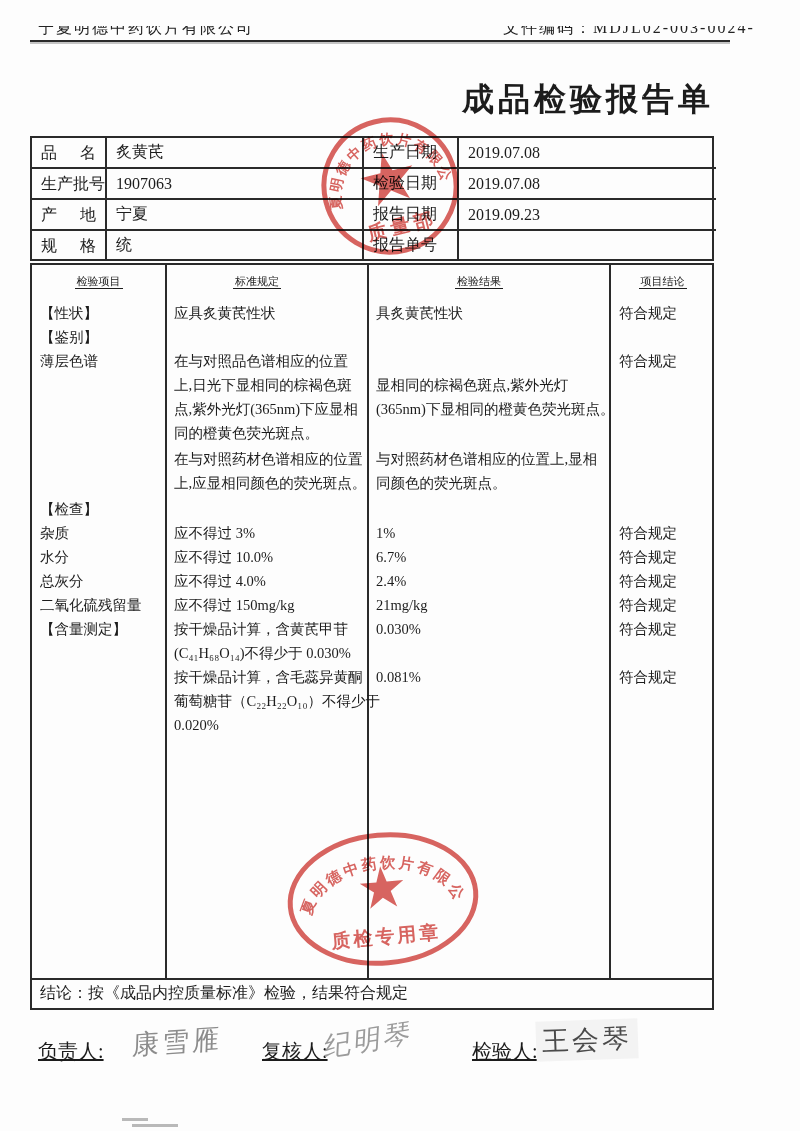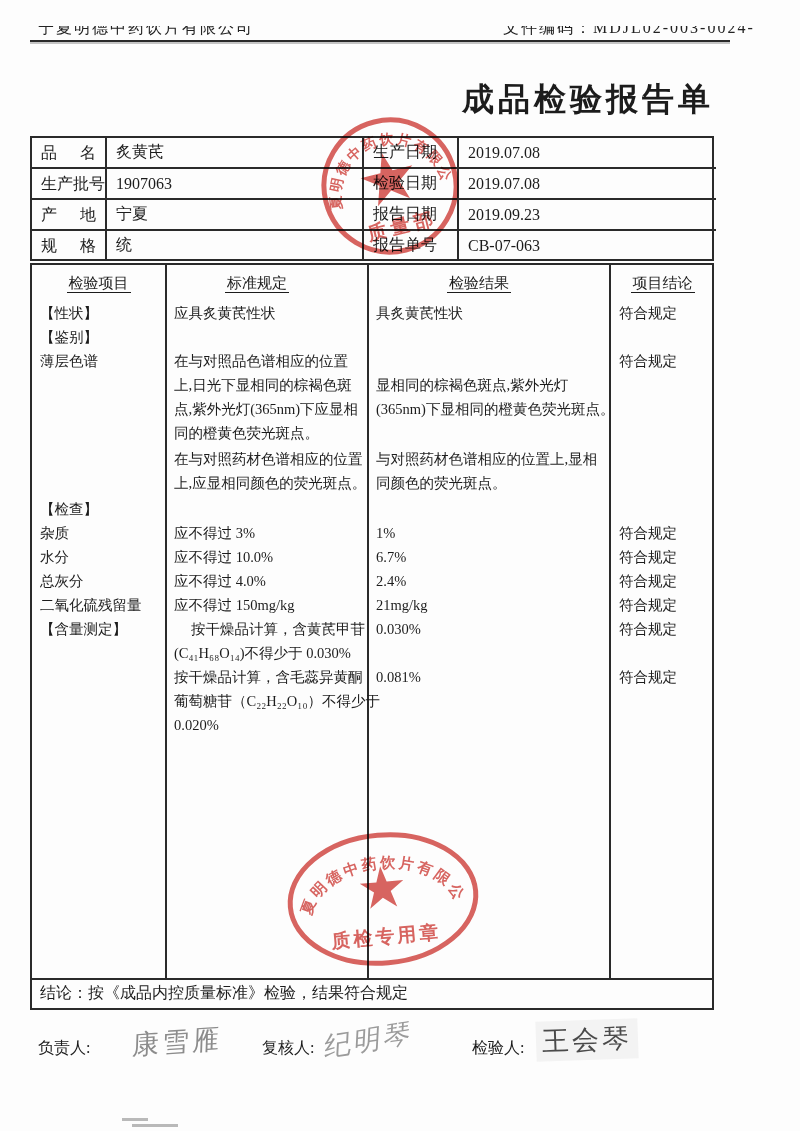--- a/index.html
+++ b/index.html
@@ -21,28 +21,28 @@
              font-size:16px;}
   .ic{border-right:2px solid #2a2a2a;border-bottom:2px solid #2a2a2a;
       display:flex;align-items:center;padding:0 9px;white-space:nowrap;box-sizing:border-box;}
   .ic.r4{border-right:none;}
   .ic.last{border-bottom:none;}
   .jst{display:block;line-height:29px;text-align:justify;text-align-last:justify;}
   
   .main{position:absolute;left:30px;top:263px;width:684px;height:717px;
         border:2px solid #2a2a2a;box-sizing:border-box;font-size:14.5px;}
   .vline{position:absolute;top:0;bottom:0;width:2px;background:#2a2a2a;}
-  .th{position:absolute;top:9px;text-align:center;font-size:15px;}
+  .th{position:absolute;top:9px;text-align:center;font-size:11px;}
   .thu{border-bottom:1.5px solid #1c1c1c;padding:0 2px 1px 2px;}
   .ln{position:absolute;white-space:nowrap;line-height:17px;}
   
   .concl-box{position:absolute;left:30px;top:978px;width:684px;height:32px;
              border:2px solid #2a2a2a;border-top:none;box-sizing:border-box;
              display:flex;align-items:center;padding-left:8px;font-size:16px;}
-  .siglabel{position:absolute;font-size:16px;}
+  .siglabel{position:absolute;font-size:20px;text-decoration:underline;}
   .sig{position:absolute;font-size:27px;color:#8c8c8c;letter-spacing:3px;
        font-family:"DejaVu Serif","Liberation Serif",serif;}
   .sig1{transform:rotate(-4deg) skewX(-6deg);}
   .sig2{transform:rotate(-9deg) skewX(-12deg);color:#9b9b9b;}
   .sig3{color:#4a4a4a;background:#f3f3f3;padding:2px 6px;transform:rotate(-2deg);}
   
   .stamp{position:absolute;mix-blend-mode:multiply;opacity:.85;}
   .artifact{position:absolute;background:#b9b9b9;}
 </style>
 </head>
@@ -80,21 +80,20 @@
       </div>
     <div class="ic">宁夏</div>
     <div class="ic">报告日期</div>
     <div class="ic r4">2019.09.23</div>
 
     <div class="ic last">
         <span class="jst" style="width:57px">规格</span>
       </div>
     <div class="ic last">统</div>
     <div class="ic last">报告单号</div>
-    <div class="ic r4 last">CB-07-063</div>
   </div>
 
   <div class="main">
     <div class="vline" style="left:133px"></div>
     <div class="vline" style="left:335px"></div>
     <div class="vline" style="left:577px"></div>
 
     <div class="th" style="left:0;width:133px"><span class="thu">检验项目</span></div>
     <div class="th" style="left:135px;width:180px"><span class="thu">标准规定</span></div>
     <div class="th" style="left:337px;width:220px"><span class="thu">检验结果</span></div>
@@ -114,21 +113,21 @@
     <div class="ln" style="left:142px;top:88px">在与对照品色谱相应的位置</div>
     <div class="ln" style="left:142px;top:112px">上,日光下显相同的棕褐色斑</div>
     <div class="ln" style="left:142px;top:136px">点,紫外光灯(365nm)下应显相</div>
     <div class="ln" style="left:142px;top:160px">同的橙黄色荧光斑点。</div>
     <div class="ln" style="left:142px;top:186px">在与对照药材色谱相应的位置</div>
     <div class="ln" style="left:142px;top:210px">上,应显相同颜色的荧光斑点。</div>
     <div class="ln" style="left:142px;top:260px">应不得过 3%</div>
     <div class="ln" style="left:142px;top:284px">应不得过 10.0%</div>
     <div class="ln" style="left:142px;top:308px">应不得过 4.0%</div>
     <div class="ln" style="left:142px;top:332px">应不得过 150mg/kg</div>
-    <div class="ln" style="left:159px;top:356px">按干燥品计算，含黄芪甲苷</div>
+    <div class="ln" style="left:142px;top:356px">按干燥品计算，含黄芪甲苷</div>
     <div class="ln" style="left:142px;top:380px">(C₄₁H₆₈O₁₄)不得少于 0.030%</div>
     <div class="ln" style="left:142px;top:404px">按干燥品计算，含毛蕊异黄酮</div>
     <div class="ln" style="left:142px;top:428px">葡萄糖苷（C₂₂H₂₂O₁₀）不得少于</div>
     <div class="ln" style="left:142px;top:452px">0.020%</div>
 
     <div class="ln" style="left:344px;top:40px">具炙黄芪性状</div>
     <div class="ln" style="left:344px;top:112px">显相同的棕褐色斑点,紫外光灯</div>
     <div class="ln" style="left:344px;top:136px">(365nm)下显相同的橙黄色荧光斑点。</div>
     <div class="ln" style="left:344px;top:186px">与对照药材色谱相应的位置上,显相</div>
     <div class="ln" style="left:344px;top:210px">同颜色的荧光斑点。</div>

